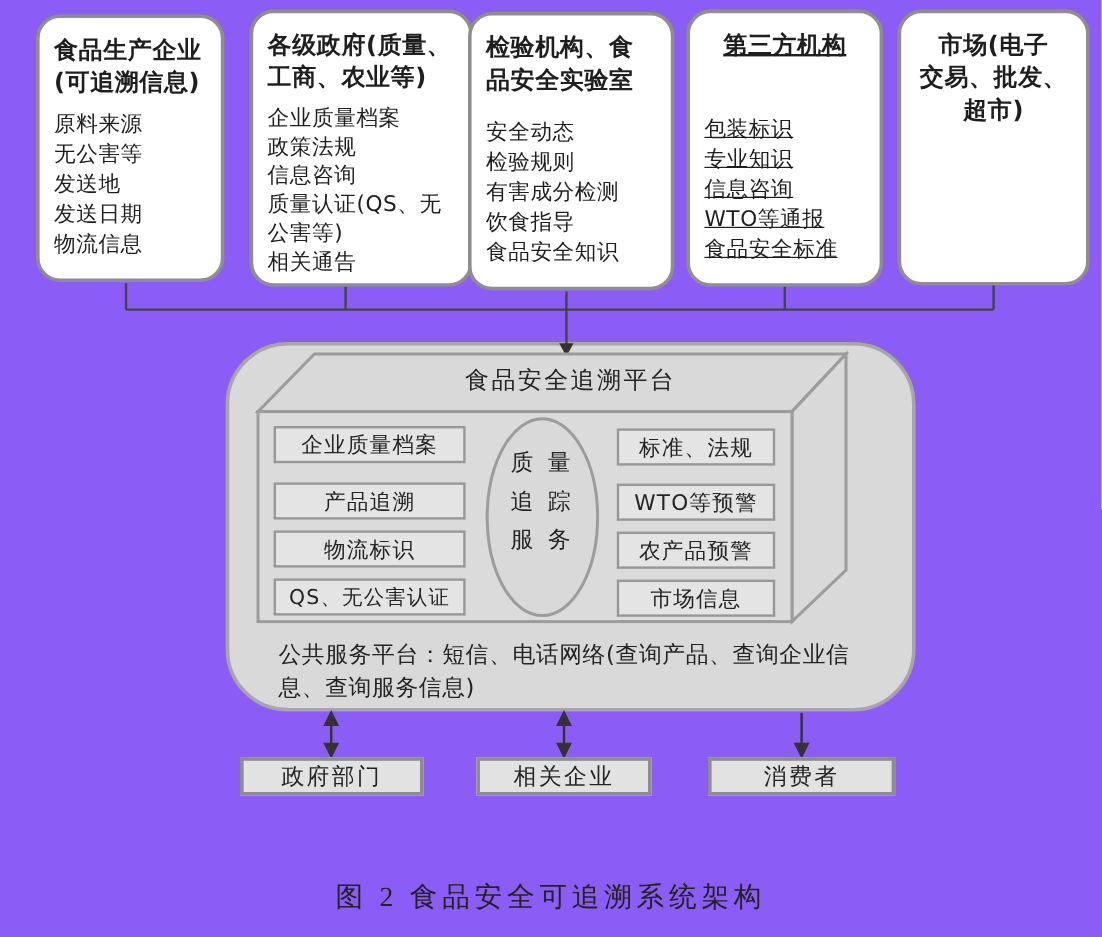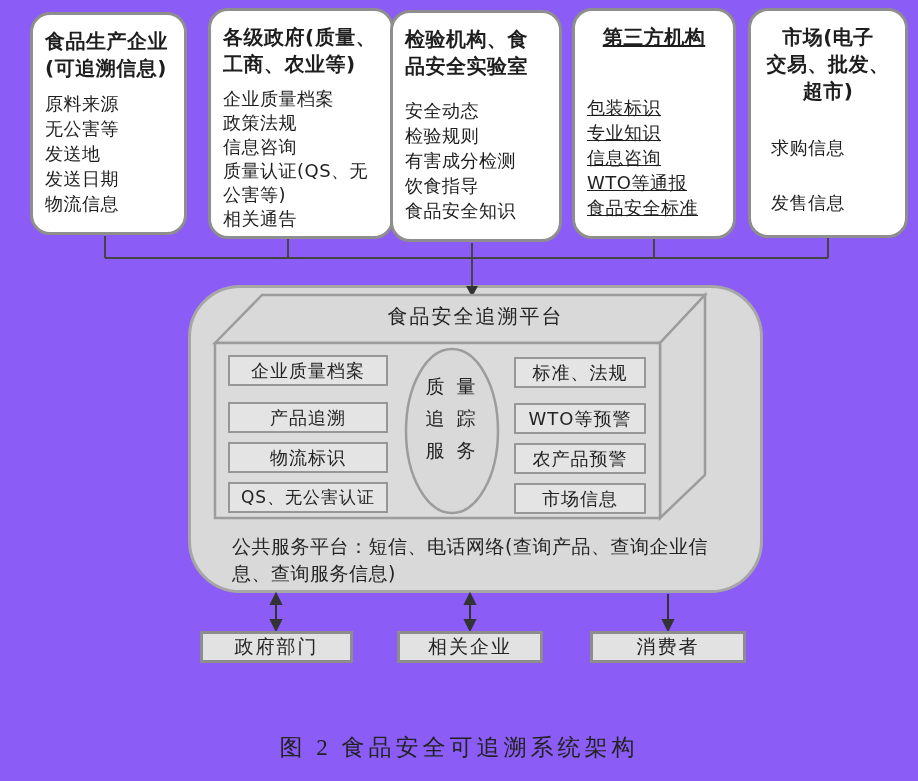--- a/index.html
+++ b/index.html
@@ -109,24 +109,20 @@
       <div>食品安全标准</div>
     </div>
   </div>
 
   <div class="topbox tb5">
     <div class="title">
       <span>市场(电子</span>
       <span>交易、批发、</span>
       <span>超市)</span>
     </div>
-    <div class="items">
-      <div>求购信息</div>
-      <div>发售信息</div>
-    </div>
   </div>
 
   <div class="platform"></div>
 
   <svg class="overlay" width="918" height="781" viewBox="0 0 918 781">
 
     <g stroke="#444444" stroke-width="2" fill="none">
       <path d="M105,236 V258 M288,236 V258 M654,236 V258 M828,236 V258 M472,243 V258"></path>
       <path d="M105,258 H828"></path>
       <path d="M472,258 V287"></path>

